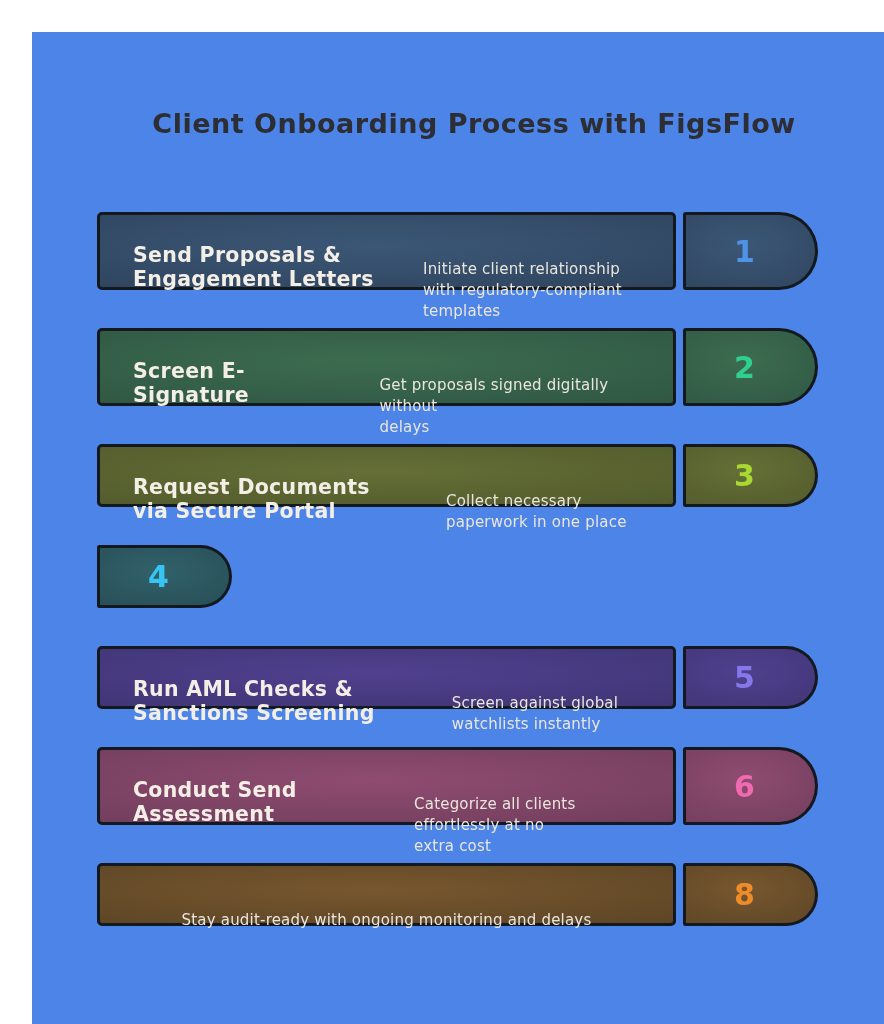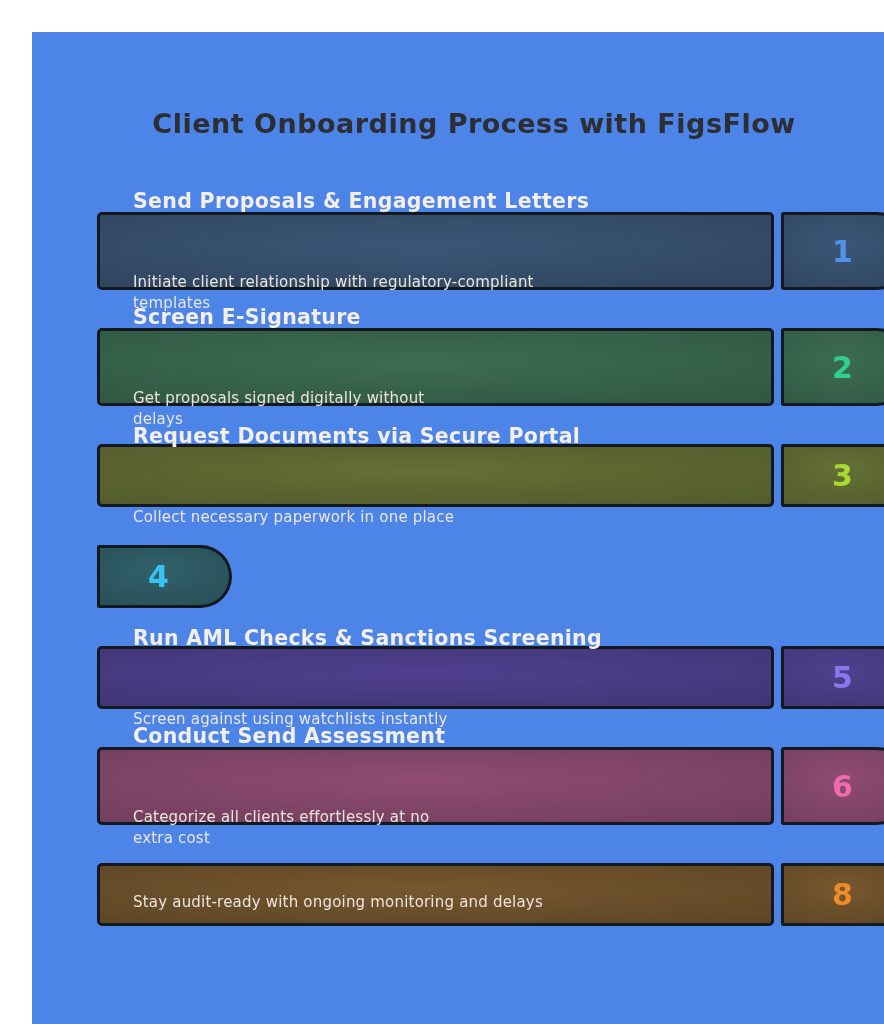--- a/index.html
+++ b/index.html
@@ -30,27 +30,27 @@
     left: 33px;
     display: flex;
     flex-direction: column;
     gap: 6px;
   }
 
   .step { display: flex; gap: 7px; height: 95px; }
   .step.tall { height: 110px; }
 
   .card {
-    width: 677px;
+    width: 579px;
     border: 3px solid #14181f;
     border-radius: 5px;
     background: radial-gradient(130% 130% at 48% 42%, var(--base) 0%, var(--edge) 100%);
     padding: 12px 17px;
     display: flex;
-    flex-direction: column;
+    flex-direction: row;
     justify-content: center;
     gap: 11px;
   }
 
   .card-title {
     font-size: 20.5px;
     font-weight: bold;
     color: #f4efe6;
     letter-spacing: 0.3px;
   }
@@ -121,21 +121,21 @@
 
   <div class="step" style="--base: #31616a; --edge: #213f47; --num: #38c4f2;">
     <div class="tab">
       <span class="step-number">4</span>
     </div>
   </div>
 
   <div class="step" style="--base: #50408f; --edge: #352e63; --num: #8678ea;">
     <div class="card">
       <div class="card-title">Run AML Checks &amp; Sanctions Screening</div>
-      <div class="card-desc">Screen against using watchlists instantly</div>
+      <div class="card-desc">Screen against global watchlists instantly</div>
     </div>
     <div class="tab">
       <span class="step-number">5</span>
     </div>
   </div>
 
   <div class="step tall" style="--base: #8f4c70; --edge: #5e3450; --num: #f06ab0;">
     <div class="card">
       <div class="card-title">Conduct Send Assessment</div>
       <div class="card-desc">Categorize all clients effortlessly at no

